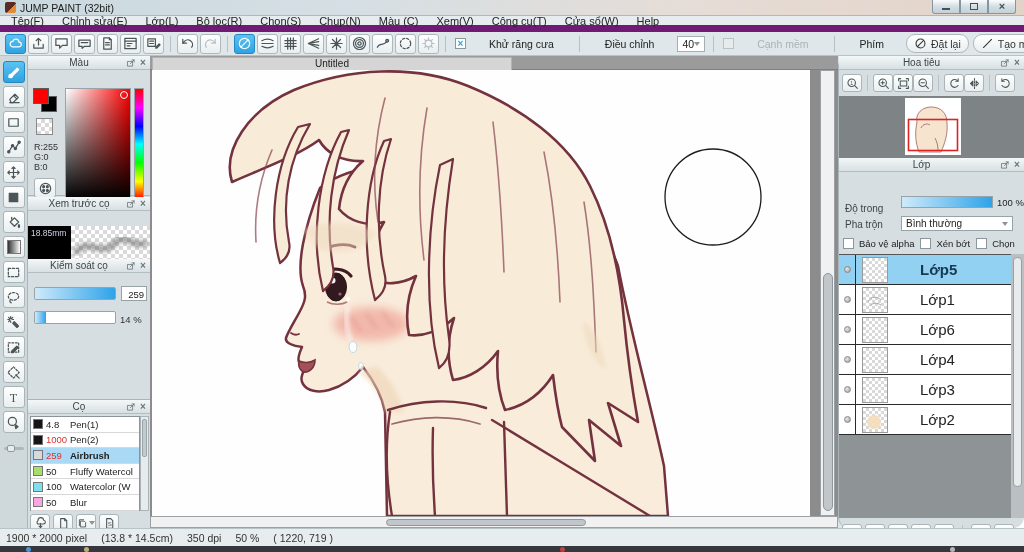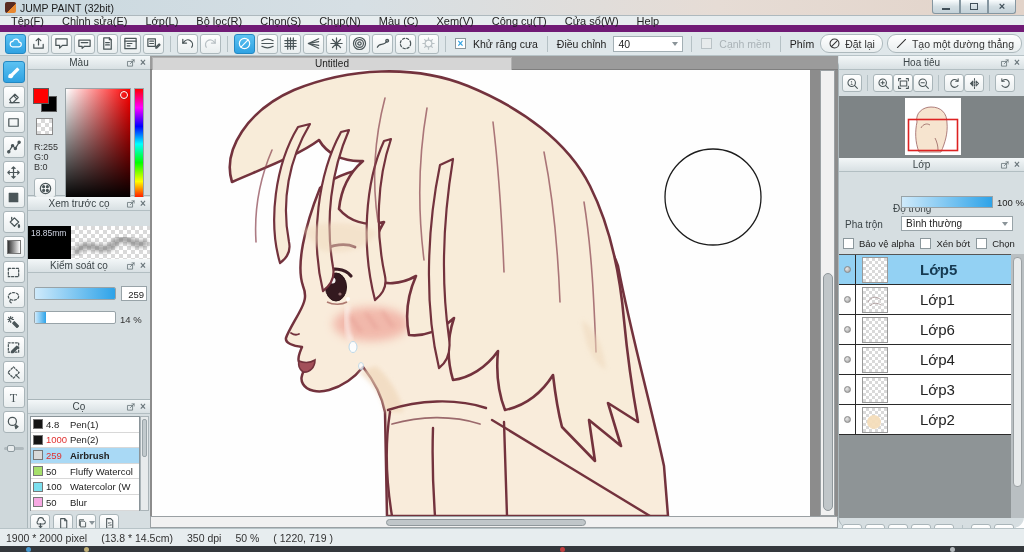--- a/index.html
+++ b/index.html
@@ -33,21 +33,21 @@
   #toolbar { position:absolute; left:0; top:32px; width:1024px; height:24px;
     background:#dfe7ea; border-bottom:1px solid #b7c3c7; display:flex; align-items:center; padding-left:4px; }
   .btn { width:21px; height:20px; margin:0 1px; border:1px solid #adb9bd; border-radius:3px;
     background:linear-gradient(#ffffff,#e9eeef); display:flex; align-items:center; justify-content:center;
     color:#4a5558; flex:none; }
   .btn.active { background:linear-gradient(#5cc2f2,#2fa2e2); border-color:#2488c2; color:#fff; }
   .btn.disabled { color:#b9c1c5; }
   .icon { width:15px; height:15px; display:block; }
   .icon svg { width:100%; height:100%; display:block; }
   .tb-sep { width:1px; height:16px; background:#b5c1c5; margin:0 5px; flex:none; }
-  .tb-label { margin:0 4px; font-size:10.5px; white-space:nowrap; }
+  .tb-label { margin:0 20px; font-size:10.5px; white-space:nowrap; }
   .tb-label.disabled { color:#aab3b7; }
   .cb { width:11px; height:11px; border:1px solid #8b979c; background:#fff; margin:0 3px 0 4px;
     display:flex; align-items:center; justify-content:center; font-size:10px; font-weight:bold; color:#2fa2e2; line-height:1; flex:none; }
   .cb.disabled { background:#e7ebec; border-color:#b9c2c6; }
   #adjust-combo { width:128px; height:16px; background:#fff; border:1px solid #a3afb4;
     display:flex; align-items:center; padding:0 4px; margin:0 3px; }
   #adjust-combo .val { flex:1; font-size:10.5px; }
   .caret { width:0; height:0; border-left:3.5px solid transparent; border-right:3.5px solid transparent;
     border-top:4px solid #8a9499; }
   .txt-btn { height:19px; margin:0 2px; border:1px solid #adb9bd; border-radius:9px;
@@ -876,21 +876,21 @@
         <span class="pop-icon icon">
             <svg viewBox="0 0 16 16" stroke="currentColor" fill="none" stroke-width="1.3" stroke-linecap="round" stroke-linejoin="round">
               <rect x="3" y="5.5" width="7.5" height="7.5"></rect>
               <path d="M7 9l6-6M9.5 3H13v3.5"></path>
             </svg>
           </span>
         <span class="close-x">×</span>
       </span>
     </div>
     <div id="layers-body">
-      <span class="lrow-label" style="top:31px;margin-left:48px;">Độ trong</span>
+      <span class="lrow-label" style="top:31px;">Độ trong</span>
       <div id="opacity-track">
           <div id="opacity-fill"></div>
         </div>
       <span id="opacity-val">100 %</span>
       <span class="lrow-label" style="top:47px;">Pha trộn</span>
       <div id="blend-combo">
         <span class="val">Bình thường</span>
         <span class="caret"></span>
       </div>
       <div id="layer-checks">

